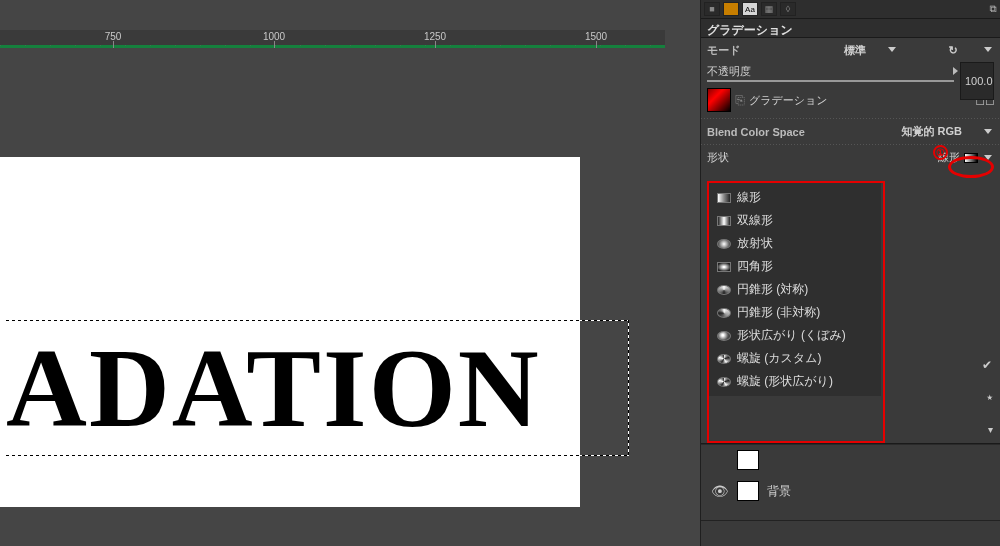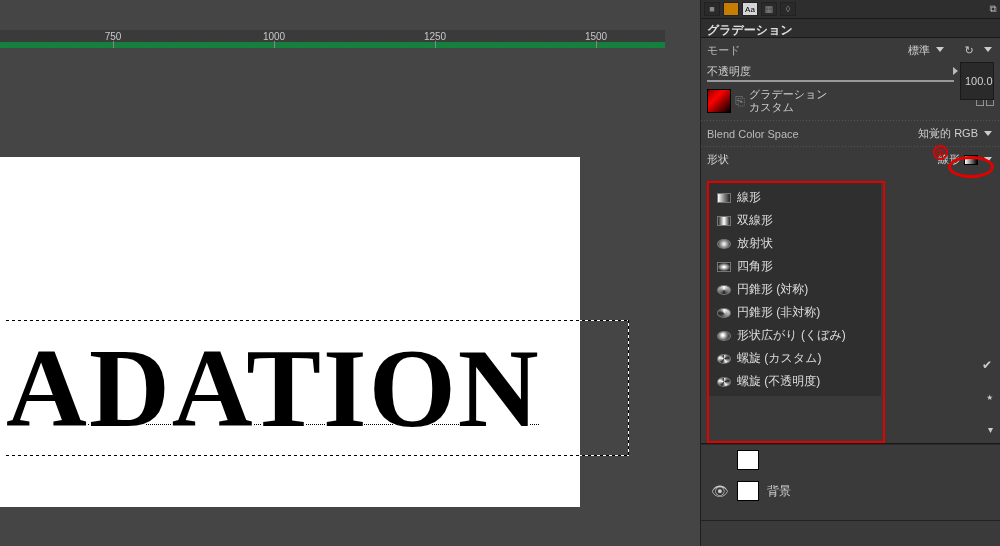--- a/index.html
+++ b/index.html
@@ -20,21 +20,21 @@
     position: absolute;
     left: 0; top: 0;
     width: 665px; height: 546px;
     background: #454545;
   }
   .ruler-h {
     position: absolute;
     left: 0; top: 30px;
     height: 18px; width: 665px;
     background: #3a3a3a;
-    border-bottom: 6px solid #15803d;
+    border-bottom: 3px solid #15803d;
   }
   .ruler-h .tick {
     position: absolute;
     top: 0; height: 18px;
     color: #c8c8c8;
     font-size: 10px;
     width: 0;
   }
   .ruler-h .tick .label {
     position: absolute;
@@ -91,21 +91,20 @@
     height: 124px;
     font-family: Georgia, "Times New Roman", serif;
     font-weight: 700;
     color: #000;
     font-size: 112px;
     letter-spacing: 2px;
     padding-left: 6px;
     line-height: 124px;
     white-space: nowrap;
     overflow: hidden;
-    text-decoration: underline;
     text-decoration-style: dotted;
     text-decoration-thickness: 1px;
     text-underline-offset: -2px;
   }
 
   
   .right {
     position: absolute;
     right: 0; top: 0;
     width: 300px; height: 546px;
@@ -147,21 +146,22 @@
     color: #e0e0e0;
     border-top: 1px solid #1a1a1a;
     border-bottom: 1px solid #1a1a1a;
   }
 
   .row {
     display: flex;
     align-items: center;
     padding: 3px 6px;
     font-size: 11px;
-    gap: 4px;
+    gap: 20px;
+    font-weight: bold;
   }
   .row .label { color: #bbb; }
   .row .spacer { flex: 1; }
   .chev {
     width: 12px;
     height: 12px;
     display: inline-block;
     position: relative;
   }
   .chev::before {
@@ -433,21 +433,20 @@
     <div class="fill"></div>
     <div class="opac-caret"></div>
     <div class="opac-val">100.0</div>
   </div>
 
   <div class="grad-row">
     <div class="grad-swatch"></div>
     <div class="link-swatch">⎘</div>
     <div class="grad-label-col">
       <div class="ln">グラデーション</div>
-      <div class="ln">カスタム</div>
     </div>
     <div class="icon-btn edit-icon">✎⃞</div>
   </div>
 
   <div class="hr-dots"></div>
 
   <div class="row">
     <span class="label">Blend Color Space</span>
     <span class="spacer"></span>
     <span>知覚的 RGB</span>
@@ -497,21 +496,21 @@
       <div class="item">
         <span class="ic swirl"></span>
         <span>形状広がり (くぼみ)</span>
       </div>
       <div class="item">
         <span class="ic spiral"></span>
         <span>螺旋 (カスタム)</span>
       </div>
       <div class="item">
         <span class="ic spiral"></span>
-        <span>螺旋 (不透明度)</span>
+        <span>螺旋 (形状広がり)</span>
       </div>
     </div>
   <div class="annot-rect"></div>
 
   <span class="check r1">✔</span>
   <span class="lock-icon">⭑</span>
   <span class="chev-down-small">▾</span>
 
   <div class="layers-sep"></div>
 

